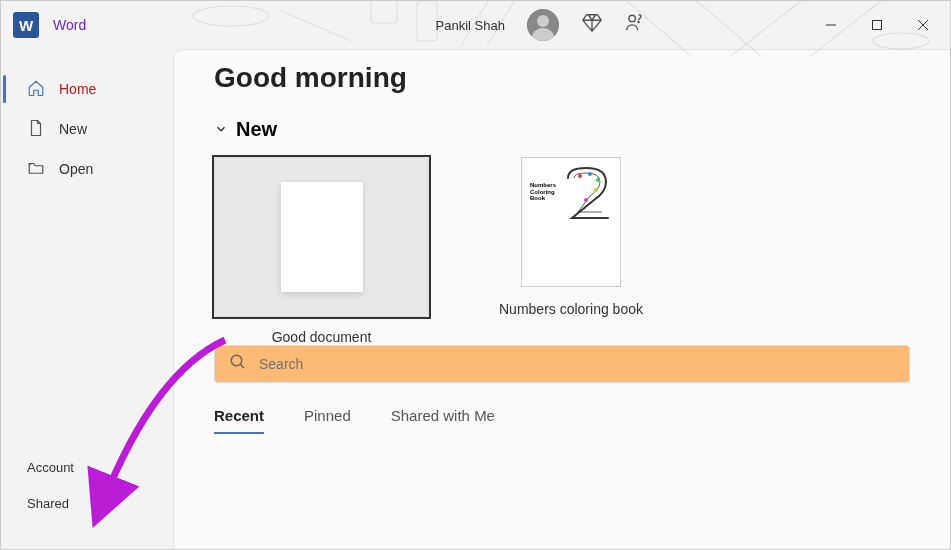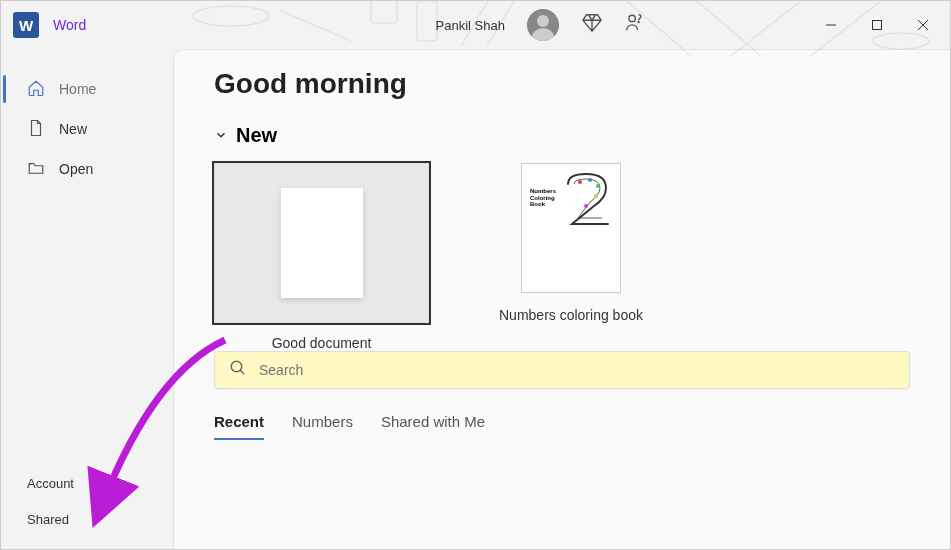--- a/index.html
+++ b/index.html
@@ -19,50 +19,50 @@
     
     
     .doodles { position: absolute; top: 0; left: 170px; right: 0; height: 55px; opacity: 0.18; pointer-events: none; overflow: hidden; }
     
     
     .app-body { display: flex; height: calc(100% - 48px); }
     
     
     .sidebar { width: 172px; background: #f3f3f3; display: flex; flex-direction: column; padding-top: 20px; }
     .nav-item { height: 40px; display: flex; align-items: center; padding-left: 26px; gap: 14px; cursor: pointer; font-size: 14px; color: #333; position: relative; }
-    .nav-item.active { color: #737373; }
+    .nav-item.active { color: #b91c1c; }
     .nav-item.active::before { content: ''; position: absolute; left: 2px; top: 6px; bottom: 6px; width: 3px; background: #4472c4; border-radius: 2px; }
     .nav-item.active svg { stroke: #4472c4; }
-    .sidebar-bottom { margin-top: auto; padding-bottom: 12px; }
+    .sidebar-bottom { margin-top: auto; padding-bottom: 28px; }
     .sidebar-bottom .nav-item { padding-left: 26px; font-size: 13px; height: 36px; }
     
     
-    .main { flex: 1; background: #fafafa; padding: 18px 40px 0 40px; overflow: hidden; border-top-left-radius: 10px; border: 1px solid #e3e3e3; border-right: none; border-bottom: none; }
+    .main { flex: 1; background: #fafafa; padding: 12px 40px 0 40px; overflow: hidden; border-top-left-radius: 10px; border: 1px solid #e3e3e3; border-right: none; border-bottom: none; }
     .greeting { font-size: 28px; font-weight: 600; color: #222; margin-bottom: 24px; }
     .section-header { display: flex; align-items: center; gap: 8px; font-size: 20px; font-weight: 600; margin-bottom: 16px; }
     .section-header svg { cursor: pointer; }
     
     
     .templates { display: flex; gap: 70px; }
     .template-card { cursor: pointer; text-align: center; }
     .template-card.selected .thumb { outline: 2px solid #333; }
     .thumb { width: 215px; height: 160px; background: #e8e8e8; display: flex; align-items: center; justify-content: center; margin-bottom: 12px; border: 1px solid #ddd; }
     .thumb.blank-doc { width: 215px; }
     .thumb .page { width: 82px; height: 110px; background: #fff; box-shadow: 0 2px 6px rgba(0,0,0,0.15); }
     .thumb.coloring { width: 100px; height: 130px; background: #fff; border: 1px solid #ccc; margin: 0 auto 14px; position: relative; }
     .template-label { font-size: 14px; color: #333; }
     
     .more-link { color: #4472c4; font-size: 14px; text-align: right; display: flex; justify-content: flex-end; align-items: center; gap: 8px; margin: 28px 0 18px; cursor: pointer; }
     
     
-    .search-box { height: 38px; background: #fef9c3; border: 1px solid #ddd; border-radius: 4px; display: flex; align-items: center; padding: 0 14px; gap: 12px; margin-bottom: 24px; box-shadow: 0 1px 2px rgba(0,0,0,0.06); }
+    .search-box { height: 38px; background: #fdba74; border: 1px solid #ddd; border-radius: 4px; display: flex; align-items: center; padding: 0 14px; gap: 12px; margin-bottom: 24px; box-shadow: 0 1px 2px rgba(0,0,0,0.06); }
     .search-box input { flex: 1; border: none; outline: none; font-size: 14px; color: #666; background: transparent; }
     
     
-    .tabs { display: flex; gap: 28px; font-size: 15px; }
+    .tabs { display: flex; gap: 40px; font-size: 15px; }
     .tab { cursor: pointer; padding-bottom: 8px; color: #555; }
     .tab.active { font-weight: 600; color: #222; border-bottom: 2px solid #4472c4; }
     
     
     .arrow { position: absolute; left: 84px; top: 331px; pointer-events: none; z-index: 100; }
     
     
     .coloring-content { position: absolute; inset: 6px; }
     .coloring-text { font-size: 6px; text-align: left; line-height: 1.1; font-weight: bold; position: absolute; top: 18px; left: 2px; }
     .coloring-num { position: absolute; right: 0; top: 2px; width: 54px; height: 58px; }
@@ -205,21 +205,21 @@
     <div class="search-box">
       <span><svg width="18" height="18" viewBox="0 0 24 24" fill="none" stroke="#666" stroke-width="2">
             <circle cx="10" cy="10" r="7"></circle>
             <line x1="20" y1="20" x2="15" y2="15"></line>
           </svg></span>
       <input type="text" placeholder="Search" style="">
     </div>
 
     <div class="tabs">
       <div class="tab active">Recent</div>
-      <div class="tab">Numbers</div>
+      <div class="tab">Pinned</div>
       <div class="tab">Shared with Me</div>
     </div>
   </div>
 </div>
 
 <svg class="arrow" width="160" height="200">
   <defs>
     <marker id="arrhead" markerWidth="8" markerHeight="8" refX="4" refY="4" orient="auto">
       <path d="M0,0 L8,4 L0,8 z" fill="#b91ed6"></path>
     </marker>

